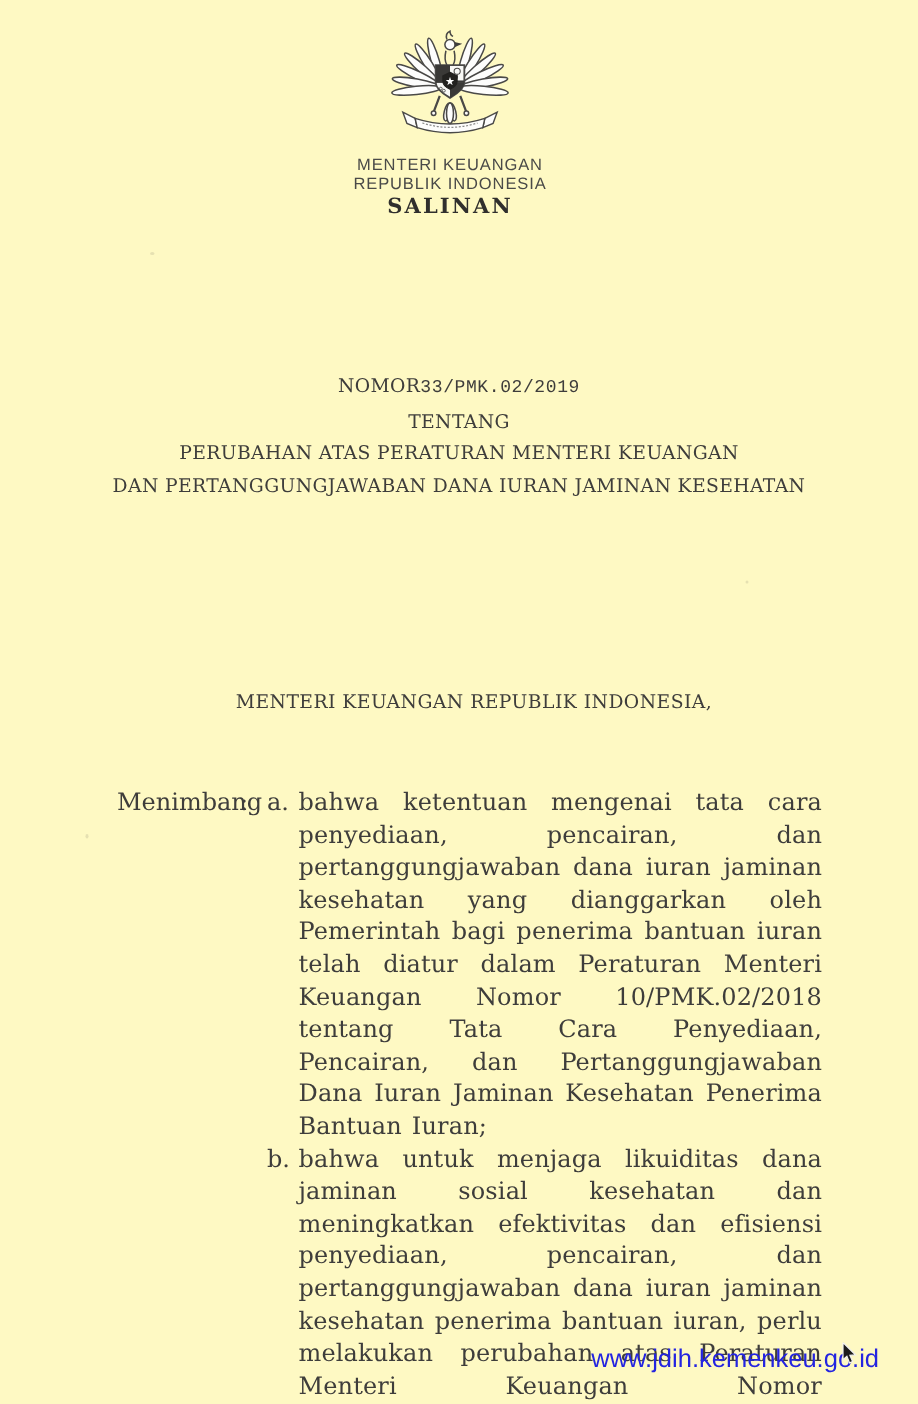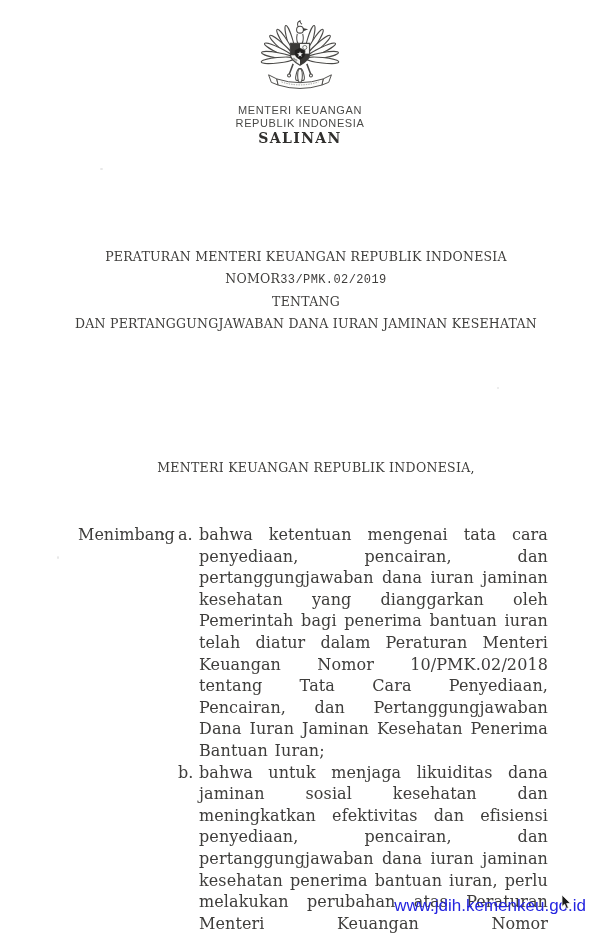--- a/index.html
+++ b/index.html
@@ -1,20 +1,20 @@
 <!DOCTYPE html>
 <html><head>
 <meta charset="utf-8">
 <style>
   html,body{margin:0;padding:0;background:#e9e9e9;}
   .page{
     position:relative;
     width:612px;height:936px;
     margin:0 auto;
-    background:#ffffff;
+    background:#fef9c3;
     font-family:"DejaVu Serif","Liberation Serif",serif;
     color:#3e3d3b;
     overflow:hidden;
   }
   
   .letterhead{
     position:absolute;top:16px;left:0;right:0;
     text-align:center;
     transform:translateX(-6px);
   }
@@ -141,25 +141,25 @@
         <path d="M26,92 Q60,103 94,92 L92,101 Q60,111 28,101 Z"></path>
       </g>
       <path d="M33,96.5 Q60,105 87,96.5" stroke="#8a8a88" stroke-width="1.2" stroke-dasharray="2,1.6" fill="none"></path>
     </svg>
     <div class="lh-line">MENTERI KEUANGAN</div>
     <div class="lh-line">REPUBLIK INDONESIA</div>
     <div class="lh-stamp">SALINAN</div>
   </div>
 
   <div class="title-block">
-    <div>PERATURAN MENTERI KEUANGAN REPUBLIK INDONESIA</div>
     <div>
       <span>NOMOR</span><span class="nomor-value">33/PMK.02/2019</span>
     </div>
     <div>TENTANG</div>
+    <div>PERUBAHAN ATAS PERATURAN MENTERI KEUANGAN</div>
     <div>DAN PERTANGGUNGJAWABAN DANA IURAN JAMINAN KESEHATAN</div>
   </div>
 
   <div class="authority">MENTERI KEUANGAN REPUBLIK INDONESIA,</div>
 
   <div class="menimbang">
     <div class="m-label">Menimbang</div>
     <div class="m-colon">:</div>
     <div class="m-items">
       <div class="m-item">

